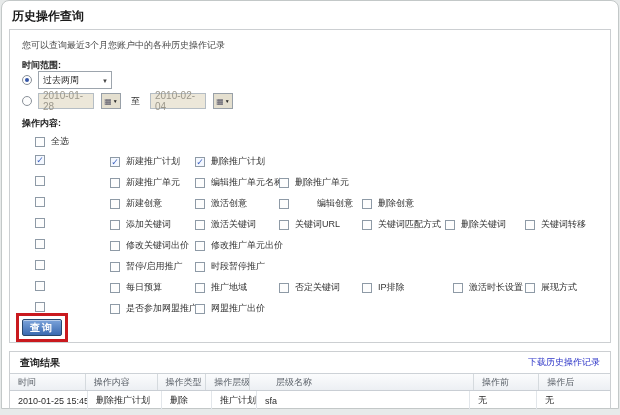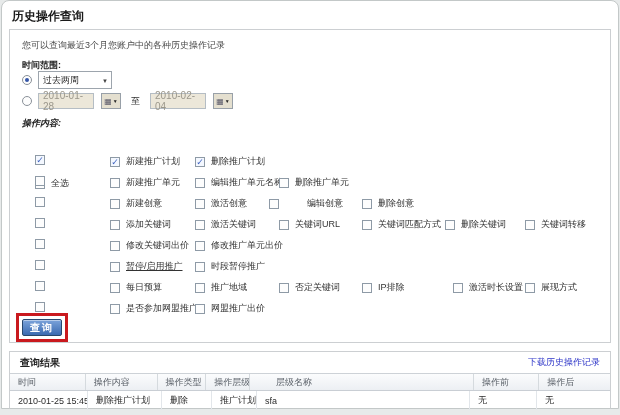--- a/index.html
+++ b/index.html
@@ -106,23 +106,23 @@
             <span class="drop">▼</span>
           </div>
         <span class="to-label">至</span>
         <div class="date-input">2010-02-04</div>
         <div class="cal-btn">
             <span>▦</span>
             <span class="drop">▼</span>
           </div>
       </div>
 
-      <div class="fa sec-label" style="left:12px; top:87px;font-style:italic;">操作内容:</div>
-
-      <div id="select-all-row" style="top:101px;margin-top:42px;">
+      <div class="fa sec-label" style="left:12px; top:87px;">操作内容:</div>
+
+      <div id="select-all-row" style="top:101px;">
         <label class="op-cell" style="left:25px;">
           <span class="cb" id="select-all-cb"></span>
           <span class="cb-label">全选</span>
         </label>
       </div>
 
       <div id="op-grid">
           <div class="op-row">
             <label class="op-cell" style="left: 25px;">
               <span class="cb checked">✓</span>
@@ -158,21 +158,21 @@
               <span class="cb"></span>
             </label>
             <label class="op-cell" style="left: 100px;">
               <span class="cb"></span>
               <span class="cb-label">新建创意</span>
             </label>
             <label class="op-cell" style="left: 185px;">
               <span class="cb"></span>
               <span class="cb-label">激活创意</span>
             </label>
-            <label class="op-cell" style="left: 259px; gap: 28px;">
+            <label class="op-cell" style="left: 269px; gap: 28px;">
               <span class="cb"></span>
               <span class="cb-label">编辑创意</span>
             </label>
             <label class="op-cell" style="left: 352px;">
               <span class="cb"></span>
               <span class="cb-label">删除创意</span>
             </label>
           </div>
           <div class="op-row">
             <label class="op-cell" style="left: 25px;">
@@ -213,21 +213,21 @@
             </label>
             <label class="op-cell" style="left: 185px;">
               <span class="cb"></span>
               <span class="cb-label">修改推广单元出价</span>
             </label>
           </div>
           <div class="op-row">
             <label class="op-cell" style="left: 25px;">
               <span class="cb"></span>
             </label>
-            <label class="op-cell" style="left: 100px; text-decoration: underline;">
+            <label class="op-cell" style="left: 100px;">
               <span class="cb"></span>
               <span class="cb-label">暂停/启用推广</span>
             </label>
             <label class="op-cell" style="left: 185px;">
               <span class="cb"></span>
               <span class="cb-label">时段暂停推广</span>
             </label>
           </div>
           <div class="op-row">
             <label class="op-cell" style="left: 25px;">

